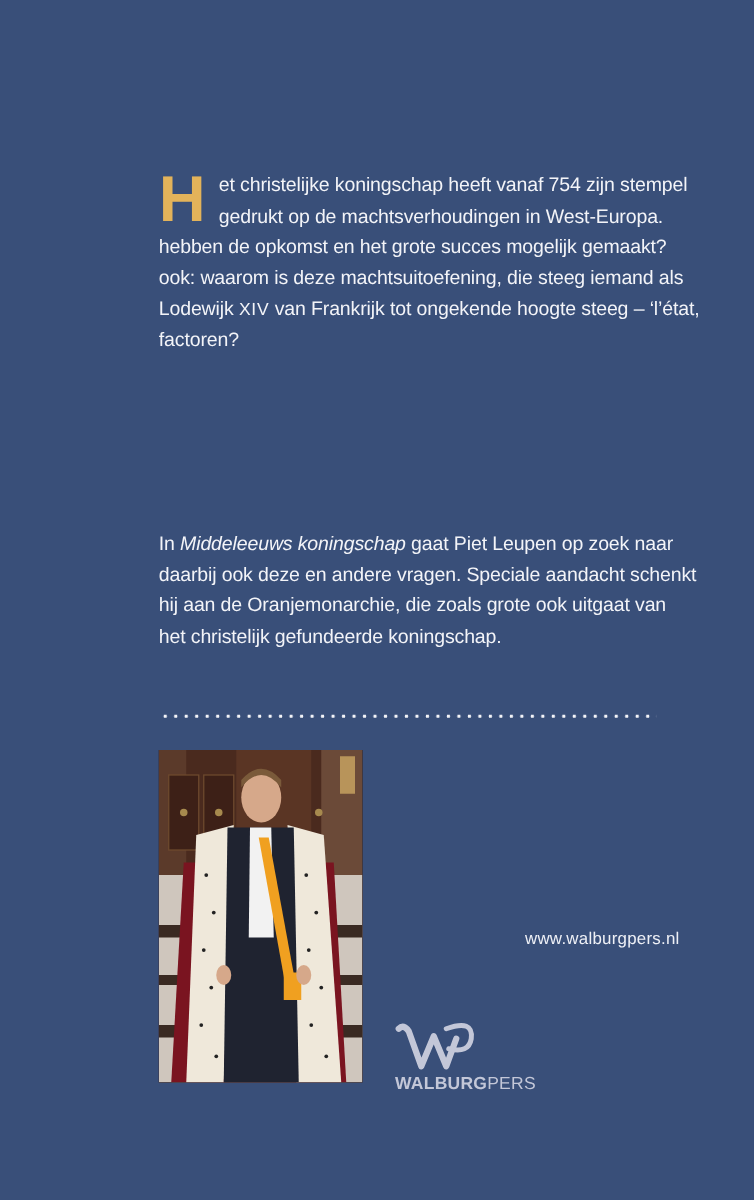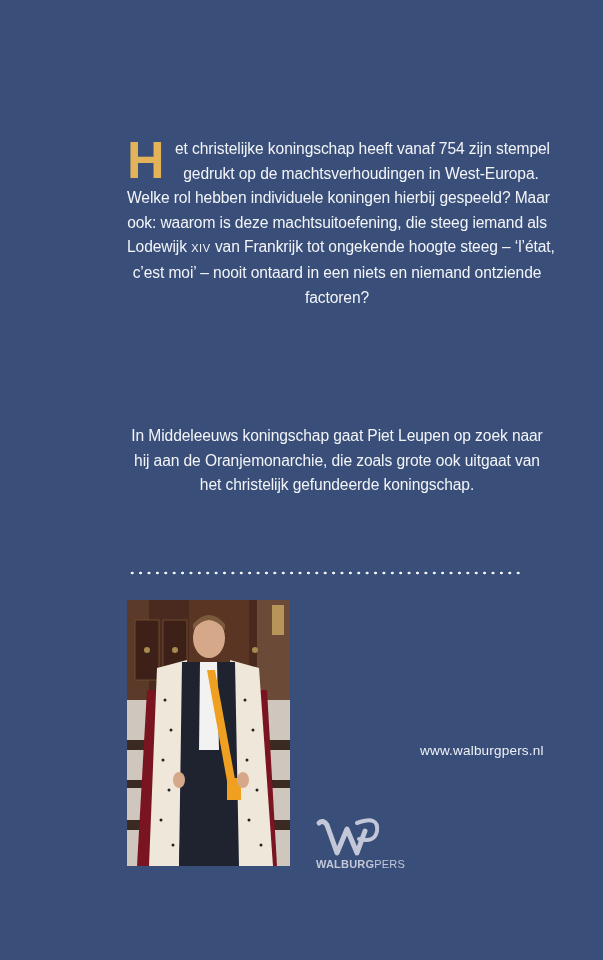--- a/index.html
+++ b/index.html
@@ -8,69 +8,69 @@
       background:#394f79;
       font-family:"Liberation Sans", "DejaVu Sans", sans-serif;
       color:#f3f4f8;
       position:relative;
     }
     .text-block {
       position:absolute; left:127px; width:420px;
       font-size:15.6px; line-height:24.6px; letter-spacing:-0.1px;
     }
     #intro { top:137px; }
-    .line { display:block; white-space:nowrap;text-align:center; }
+    .line { display:block; white-space:nowrap; }
     .first-lines { padding-left:48px; }
     .drop-cap {
       position:absolute; left:0; top:4px;
       width:40px; height:38px;
       color:#e3b35a;
       font-family:"Liberation Sans", sans-serif; font-weight:bold;
       font-size:52px; line-height:38px;
       overflow:hidden;
     }
-    .smallcaps { font-size:11px; letter-spacing:0.6px; }
+    .smallcaps { font-size:14px; letter-spacing:0.6px; }
     #summary { top:424px; }
-    .italic { }
+    .italic { font-style:italic; }
     .dotted-rule {
       position:absolute; left:128px; top:571px; width:397px; height:4px;
       background-image: radial-gradient(circle, #f3f4f8 1.3px, transparent 1.6px);
       background-size:8.4px 4px; background-repeat:repeat-x;
     }
     .photo {
       position:absolute; left:127px; top:600px; width:163px; height:266px;
       overflow:hidden; background:#3a2119;
     }
     .website {
       position:absolute; left:420px; top:743px;
       font-size:13.5px; color:#eef0f6; letter-spacing:0.2px;text-align:right;
     }
     .logo { position:absolute; left:315px; top:815px; width:70px; height:62px; }
     .logo-word {
       position:absolute; left:316px; top:858px;
-      font-size:11px; font-weight:bold; color:#c3c7d8; letter-spacing:0.2px;
+      font-size:14px; font-weight:bold; color:#c3c7d8; letter-spacing:0.2px;
     }
     .logo-word .light { font-weight:normal; }
   </style>
 </head>
 <body>
 
 <div class="text-block" id="intro">
   <span class="drop-cap">H</span>
   <span class="line first-lines">et christelijke koningschap heeft vanaf 754 zijn stempel</span>
   <span class="line first-lines">gedrukt op de machtsverhoudingen in West-Europa.</span>
-  <span class="line">Welke rol hebben individuele koningen hierbij gespeeld? Maar</span>
+  <span class="line">hebben de opkomst en het grote succes mogelijk gemaakt?</span>
   <span class="line">ook: waarom is deze machtsuitoefening, die steeg iemand als</span>
   <span class="line"><span>Lodewijk </span><span class="smallcaps">XIV</span><span> van Frankrijk tot ongekende hoogte steeg – ‘l’état,</span></span>
-  <span class="line">c’est moi’ – nooit ontaard in een niets en niemand ontziende</span>
   <span class="line">factoren?</span>
 </div>
 
 <div class="text-block" id="summary">
   <span class="line"><span>In </span><span class="italic">Middeleeuws koningschap</span><span> gaat Piet Leupen op zoek naar</span></span>
+  <span class="line">daarbij ook deze en andere vragen. Speciale aandacht schenkt</span>
   <span class="line">hij aan de Oranjemonarchie, die zoals grote ook uitgaat van</span>
   <span class="line">het christelijk gefundeerde koningschap.</span>
 </div>
 
 <div class="dotted-rule"></div>
 
 <div class="photo">
   <svg width="163" height="266" viewBox="0 0 163 266" xmlns="http://www.w3.org/2000/svg">
 
     <rect x="0" y="0" width="163" height="266" fill="#4a2a1e"></rect>

